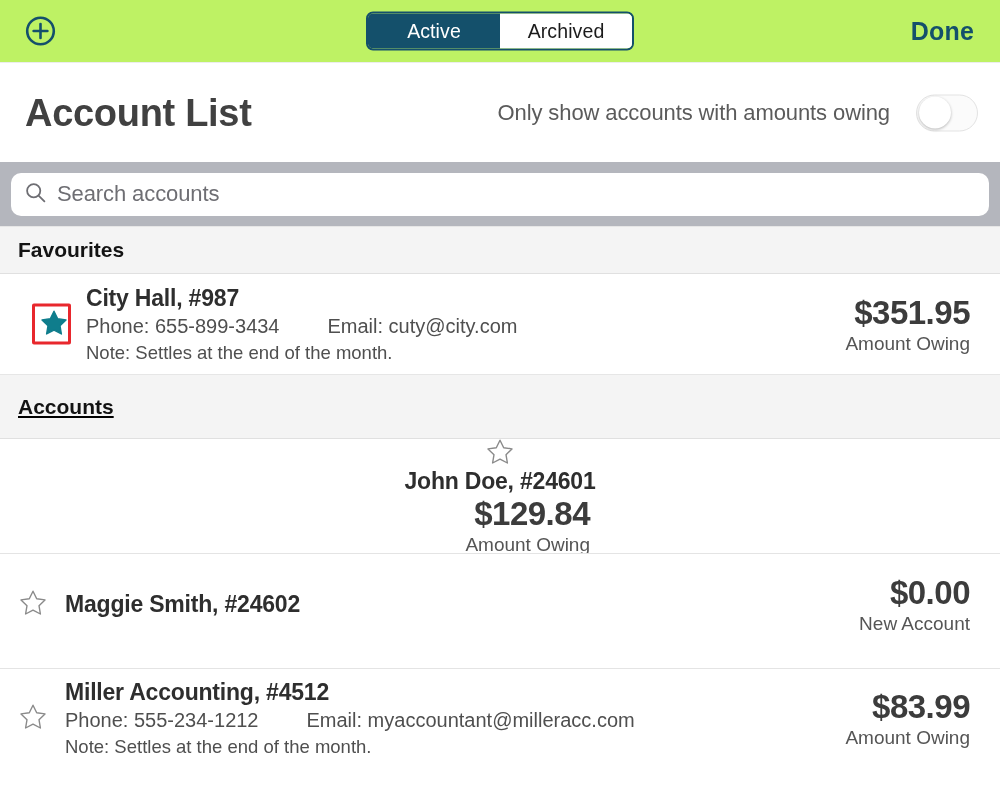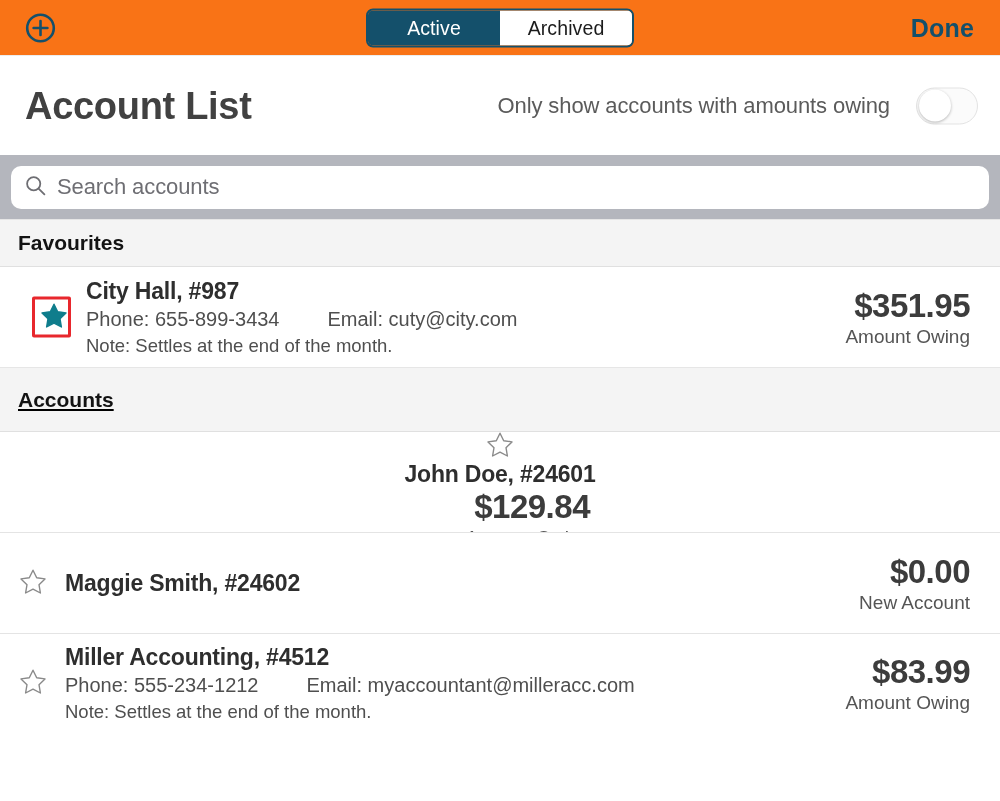--- a/index.html
+++ b/index.html
@@ -7,22 +7,22 @@
     width:1000px; height:801px;
     background:#ffffff;
     font-family:"Liberation Sans", sans-serif;
     -webkit-font-smoothing:antialiased;
     overflow:hidden;
   }
   .screen { position:relative; width:1000px; height:801px; background:#fff; }
 
   
   .topbar {
-    position:relative; height:56px; width:100%;
-    background:#f97316; border-bottom:1px solid #eceded;
+    position:relative; height:63px; width:100%;
+    background:#bef264; border-bottom:1px solid #eceded;
     display:flex; align-items:center;
   }
   .add-btn {
     position:absolute; left:25px; top:50%; transform:translateY(-50%);
     width:31px; height:31px; cursor:pointer;
     display:flex; align-items:center; justify-content:center;
   }
   .add-btn svg { display:block; }
 
   .segmented {
@@ -87,21 +87,21 @@
     display:flex; align-items:center; padding-left:18px;
     border-top:1px solid #e6e6e6; border-bottom:1px solid #e0e0e0;
   }
   .section-header span { font-size:21px; font-weight:bold; color:#131313; }
 
   
   .row {
     position:relative; width:100%; display:flex; align-items:center;
     background:#fff; cursor:pointer;
   }
-  .row + .row { border-top:1px solid #e4e4e4; }
+  .row + .row { border-top:1px solid #e4e4e4;margin-top:14px; }
   .star-cell {
     width:65px; flex-shrink:0; display:flex;
     align-items:center; justify-content:center;
   }
   .star-cell.highlight { position:relative; }
   .star-cell.highlight .hl-box {
     position:absolute; left:11px; top:50%; transform:translateY(-50%);
     width:39px; height:41px; border:3px solid #e8272d;
     border-radius:2px; pointer-events:none;
   }

